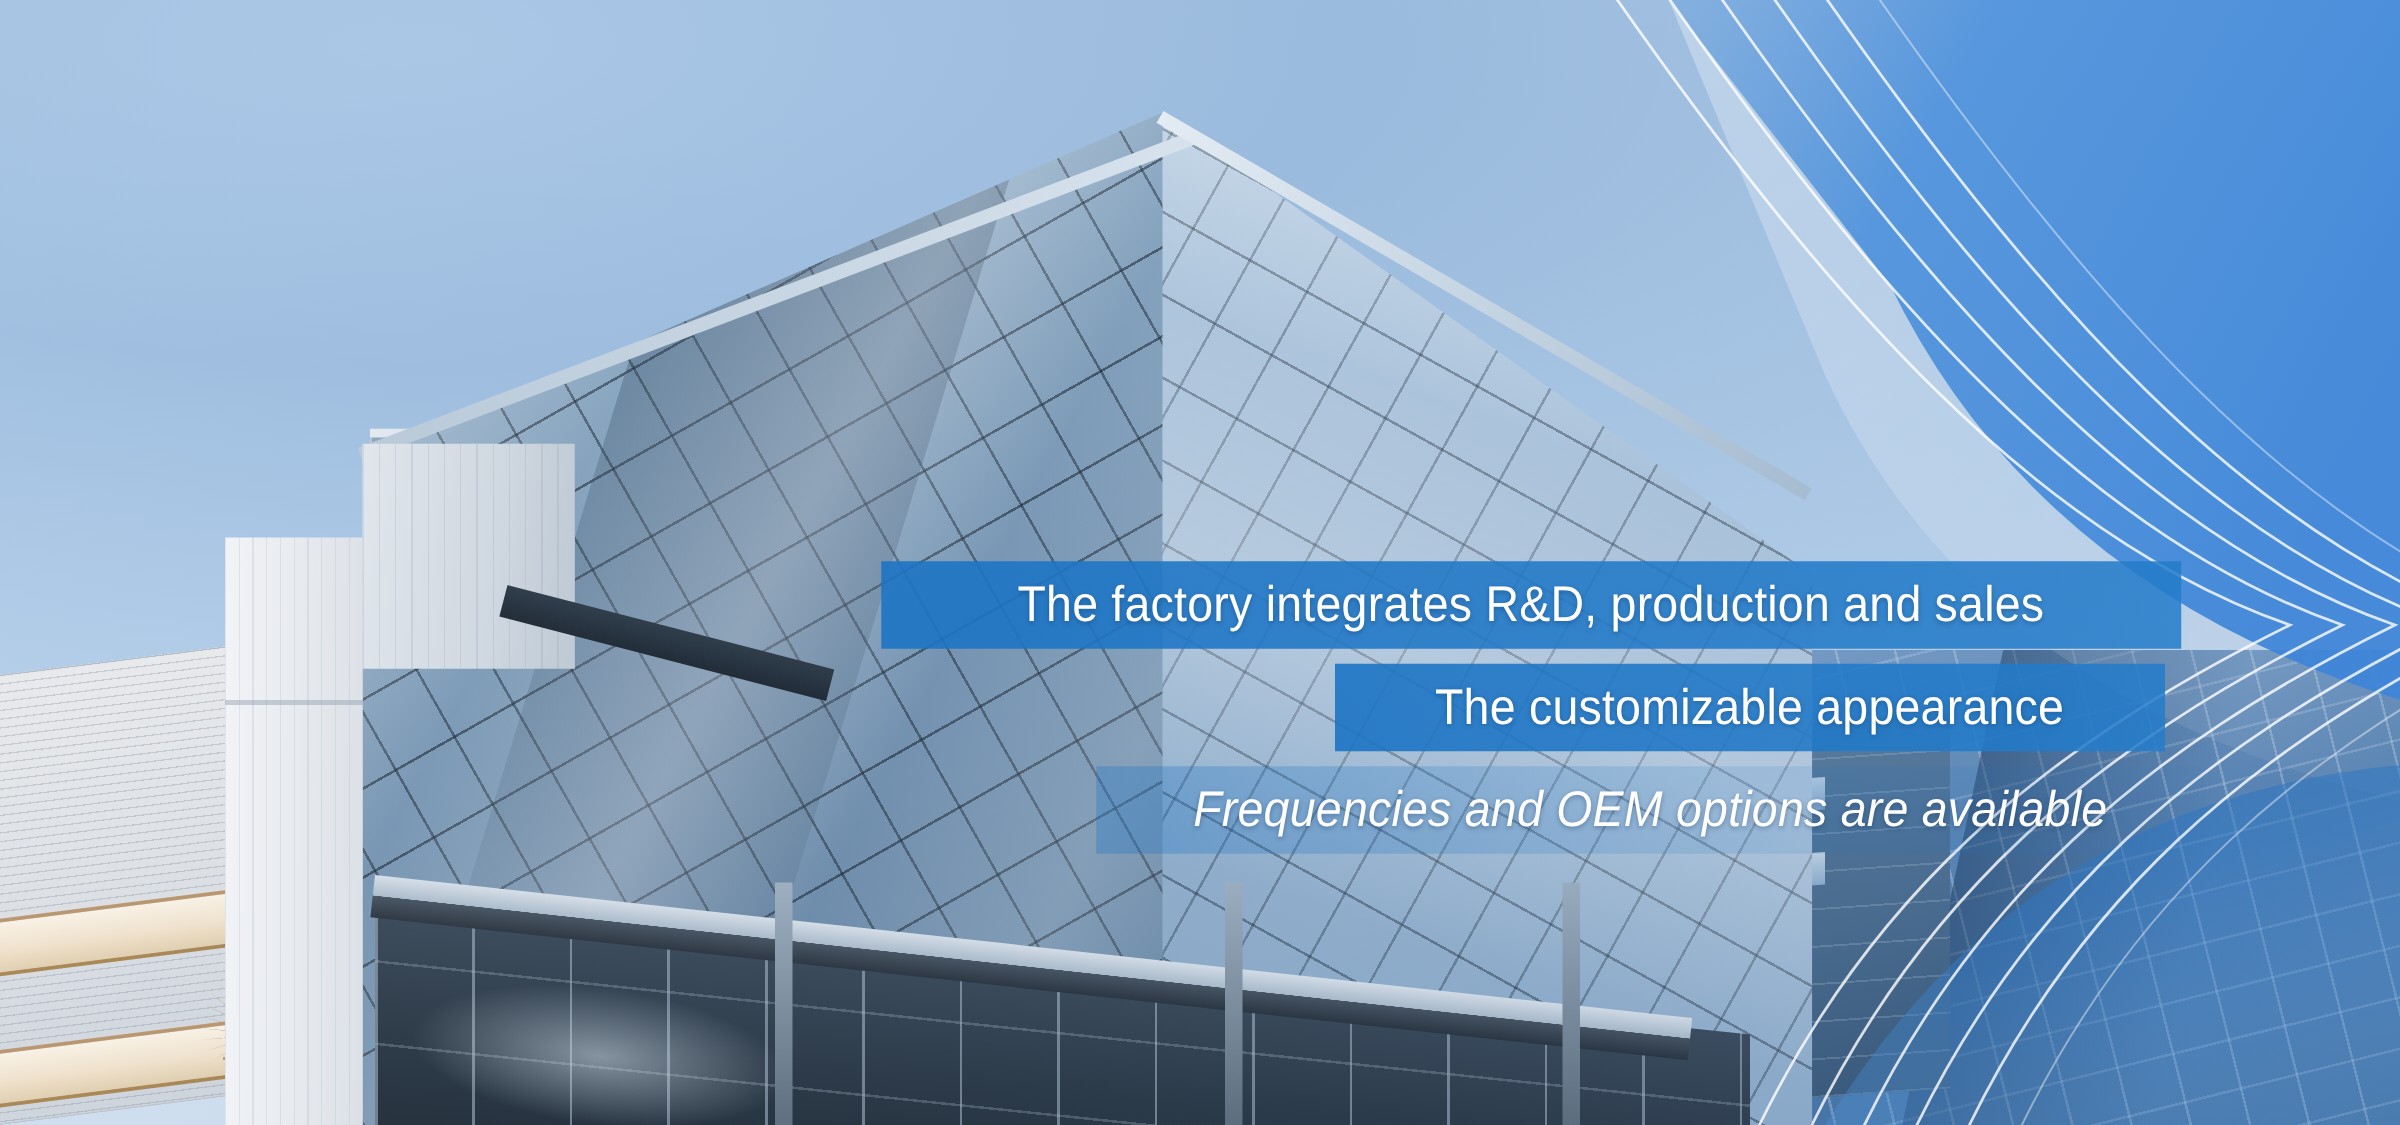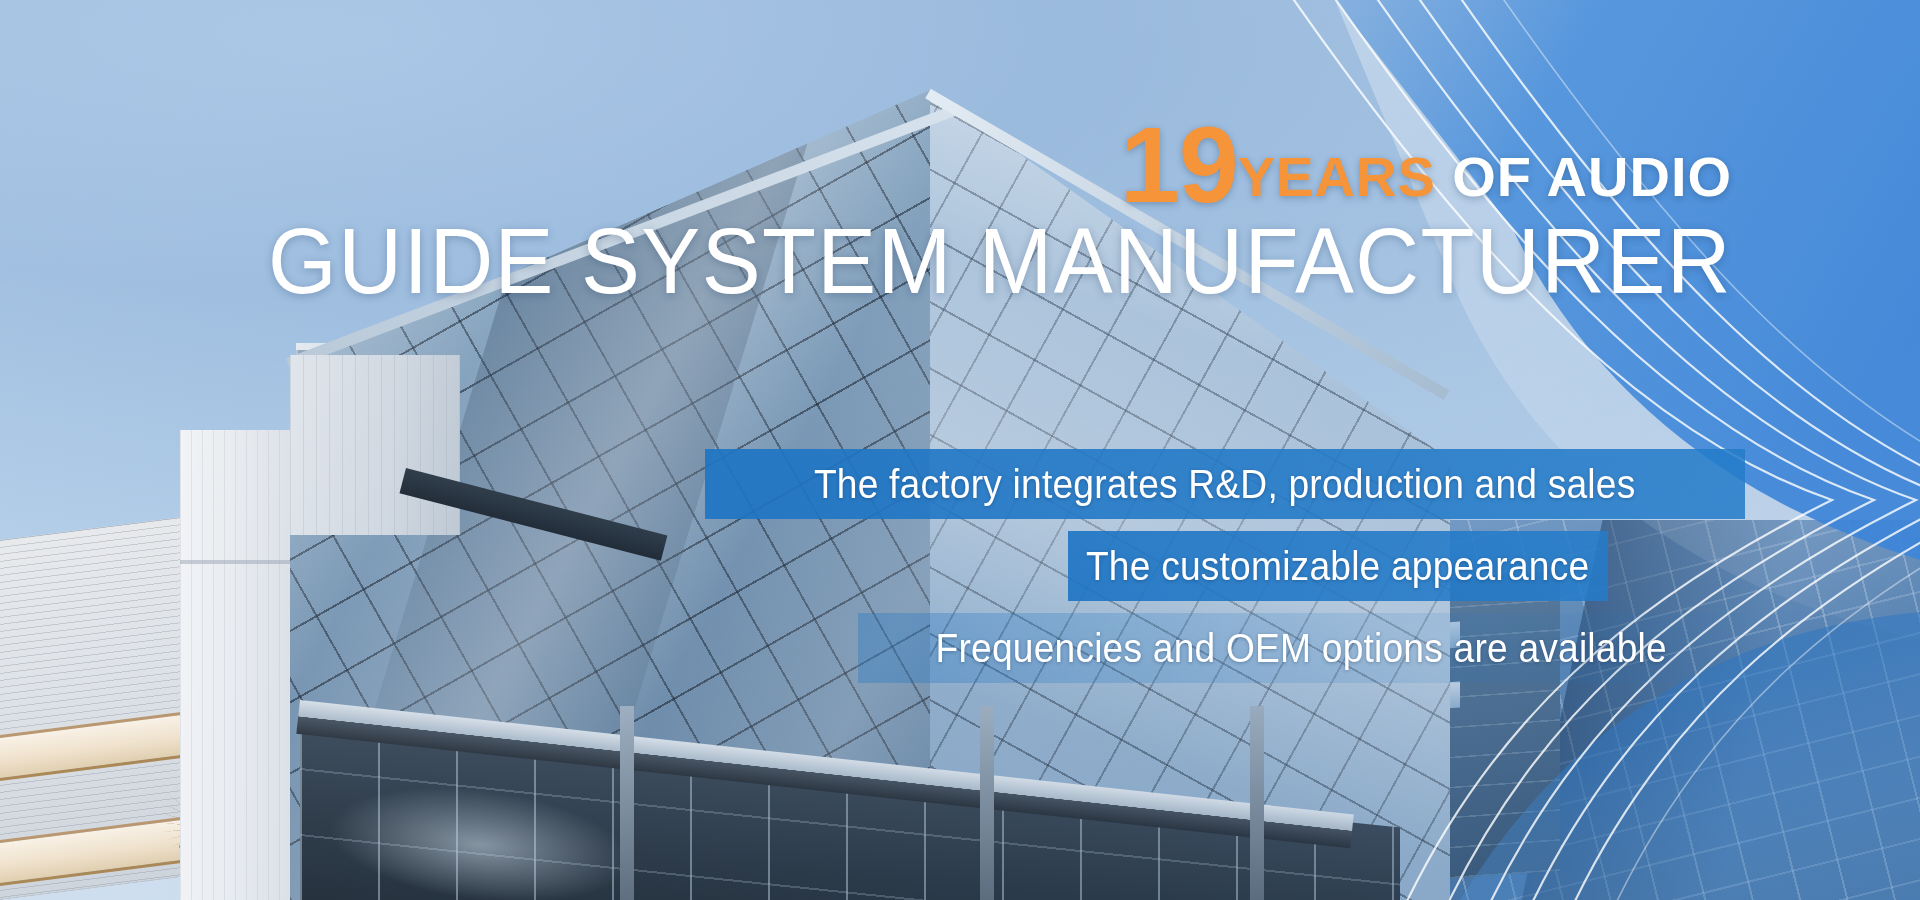--- a/index.html
+++ b/index.html
@@ -331,24 +331,24 @@
     white-space:nowrap;
     text-shadow:0 1px 4px rgba(12,40,74,.35);
   }
   .bar > span{
     transform:scaleX(.93);
     transform-origin:center;
     display:inline-block;
   }
   .bar.b1{ left:685px; width:1040px; top:0px;
     background:linear-gradient(90deg, rgba(29,116,196,.90) 0%, rgba(33,121,200,.88) 55%, rgba(36,124,202,.86) 100%);margin-left:20px; }
-  .bar.b2{ left:1068px; width:540px; top:82px;
+  .bar.b2{ left:1068px; width:664px; top:82px;
     background:linear-gradient(90deg, rgba(29,116,196,.90) 0%, rgba(33,121,200,.88) 60%, rgba(36,124,202,.86) 100%); }
-  .bar.b3{ left:858px; width:887px; top:164px;
-    background:linear-gradient(90deg, rgba(29,116,196,.34) 0%, rgba(29,116,196,.18) 45%, rgba(29,116,196,.04) 100%); }
+  .bar.b3{ left:877px; width:887px; top:164px;
+    background:linear-gradient(90deg, rgba(29,116,196,.34) 0%, rgba(29,116,196,.18) 45%, rgba(29,116,196,.04) 100%);font-style:italic; }
 </style>
 </head>
 <body>
 
 <div id="banner">
 
   <div class="photo">
     <div class="sky"></div>
 
     <div class="left-warehouse">
@@ -432,24 +432,20 @@
         <path d="M 204 -20 C 384 240 554 430 756 500 C 554 600 414 720 322 920"></path>
         <path d="M 246 -20 C 426 240 596 430 798 500 C 596 600 456 720 364 920"></path>
         <path d="M 288 -20 C 468 240 638 430 840 500 C 638 600 498 720 406 920"></path>
       </g>
       <g fill="none" stroke="#ffffff" stroke-opacity="0.42" stroke-width="1.6">
         <path d="M 330 -20 C 510 240 680 430 882 500 C 680 600 540 720 448 920"></path>
       </g>
     </svg>
   </div>
 
-  <div class="headline">
-    <span class="h-line1"><span class="h-num" style="color:#F6943A">19</span><span class="h-years" style="color:#F6943A">YEARS</span><span class="h-ofaudio" style="color:#FFFFFF"> OF AUDIO</span></span>
-    <span class="h-line2" style="color:#FFFFFF">GUIDE SYSTEM MANUFACTURER</span>
-  </div>
 
   <div class="bars">
     <div class="bar b1">
       <span>The factory integrates R&amp;D, production and sales</span>
     </div>
     <div class="bar b2">
       <span>The customizable appearance</span>
     </div>
     <div class="bar b3">
       <span>Frequencies and OEM options are available</span>

